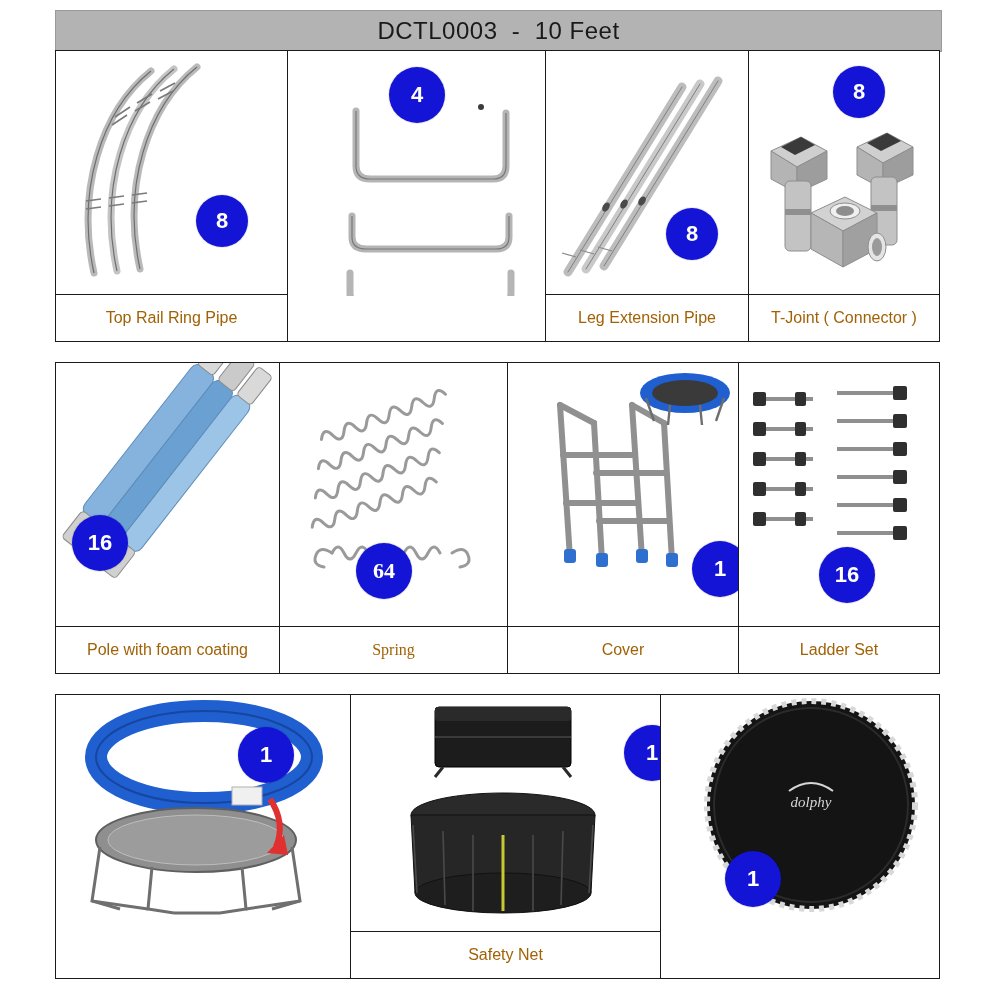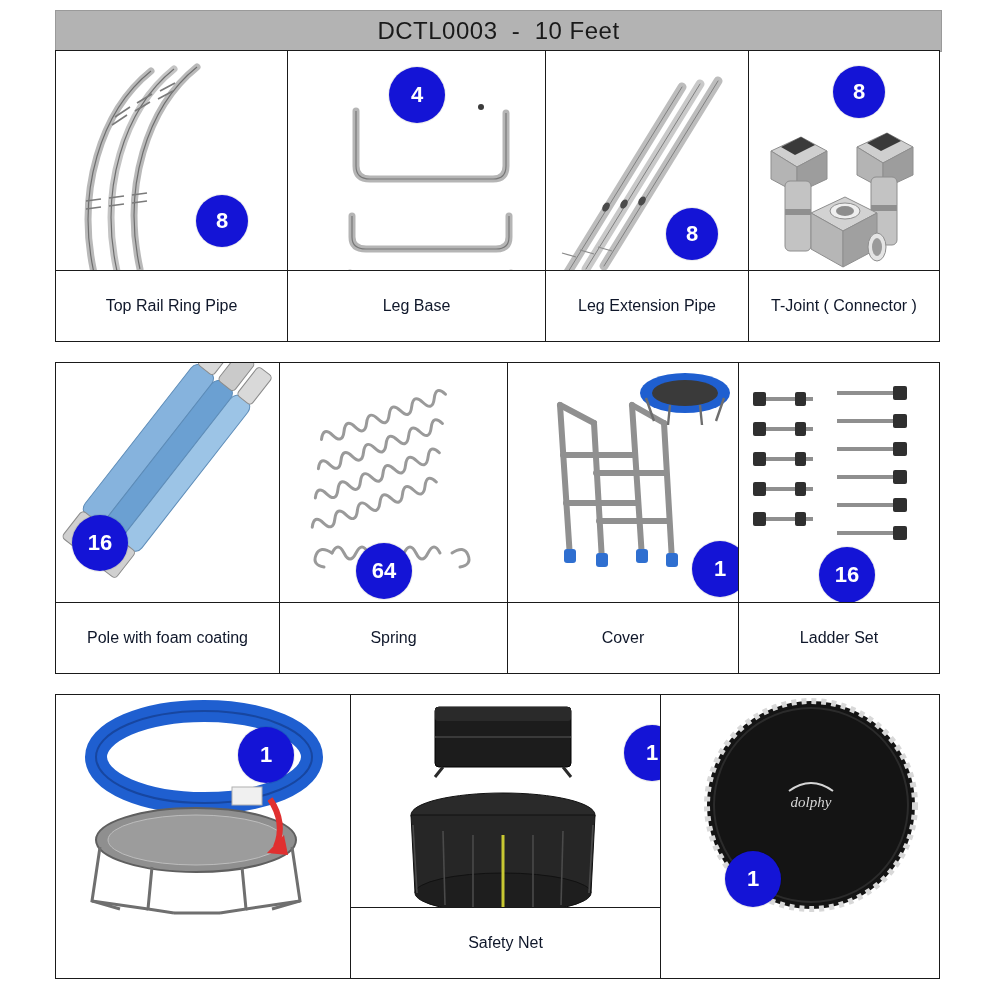--- a/index.html
+++ b/index.html
@@ -56,24 +56,24 @@
   .art {
     position: relative;
     flex: 1 1 auto;
     overflow: hidden;
   }
   .caption {
     flex: 0 0 auto;
     height: 46px;
     border-top: 1px solid #1a1a1a;
     display: flex; align-items: center; justify-content: center;
-    color: #0f172a;
+    color: #a16207;
     font-size: 16px;
     text-align: left;
-    padding: 12px 4px;
+    padding: 0 4px;
     white-space: pre;
   }
   
   .badge {
     position: absolute;
     border-radius: 50%;
     background: #1414d6;
     color: #ffffff;
     display: flex; align-items: center; justify-content: center;
     font-size: 22px;
@@ -137,21 +137,20 @@
             <path d="M62 222 L62 242 Q62 254 76 254 L210 254 Q223 254 223 242 L223 222"></path>
           </g>
           <g fill="none" stroke="#787878" stroke-width="1.2" stroke-linejoin="round">
             <path d="M68 60 L68 115 Q68 128 82 128 L205 128 Q218 128 218 115 L218 62"></path>
             <path d="M64 165 L64 186 Q64 198 78 198 L208 198 Q221 198 221 186 L221 165"></path>
           </g>
           <circle cx="193" cy="56" r="3" fill="#3b3b3b"></circle>
         </svg>
         <div class="badge b56" style="left:101px; top:16px;">4</div>
       </div>
-      <div class="caption">Leg Base</div>
     </div>
 
     <div class="cell" style="left:490px; width:203px;">
       <div class="art">
         <svg width="203" height="245" viewBox="0 0 203 245">
           <g stroke-linecap="round">
             <line x1="58" y1="215" x2="172" y2="30" stroke="#bdbdbd" stroke-width="9"></line>
             <line x1="58" y1="215" x2="172" y2="30" stroke="#808080" stroke-width="1"></line>
             <line x1="40" y1="218" x2="154" y2="33" stroke="#c9c9c9" stroke-width="9"></line>
             <line x1="40" y1="218" x2="154" y2="33" stroke="#808080" stroke-width="1"></line>
@@ -229,21 +228,21 @@
               <rect x="88" y="196" width="20" height="34" rx="4" fill="#c2c2c2" stroke="#8b8b8b"></rect>
               <rect x="112" y="196" width="18" height="34" rx="4" fill="#d0d0d0" stroke="#8b8b8b"></rect>
             </g>
           </g>
         </svg>
         <div class="badge b56" style="left:16px; top:152px;">16</div>
       </div>
       <div class="caption">Pole with foam coating</div>
     </div>
 
-    <div class="cell" style="left:224px; width:228px;">
+    <div class="cell" style="left:224px; width:228px;font-family:Liberation Serif, serif;">
       <div class="art">
         <svg width="228" height="265" viewBox="0 0 228 265">
           <g stroke="#9a9a9a" stroke-width="3" fill="none" stroke-linecap="round">
             <g transform="rotate(-20 110 60)">
               <path d="M40 52 q6 -12 12 0 q6 12 12 0 q6 -12 12 0 q6 12 12 0 q6 -12 12 0 q6 12 12 0 q6 -12 12 0 q6 12 12 0 q6 -12 12 0 q6 12 12 0 q6 -12 12 0"></path>
             </g>
             <g transform="rotate(-20 110 86)">
               <path d="M36 80 q6 -12 12 0 q6 12 12 0 q6 -12 12 0 q6 12 12 0 q6 -12 12 0 q6 12 12 0 q6 -12 12 0 q6 12 12 0 q6 -12 12 0 q6 12 12 0 q6 -12 12 0"></path>
             </g>
             <g transform="rotate(-20 110 112)">

